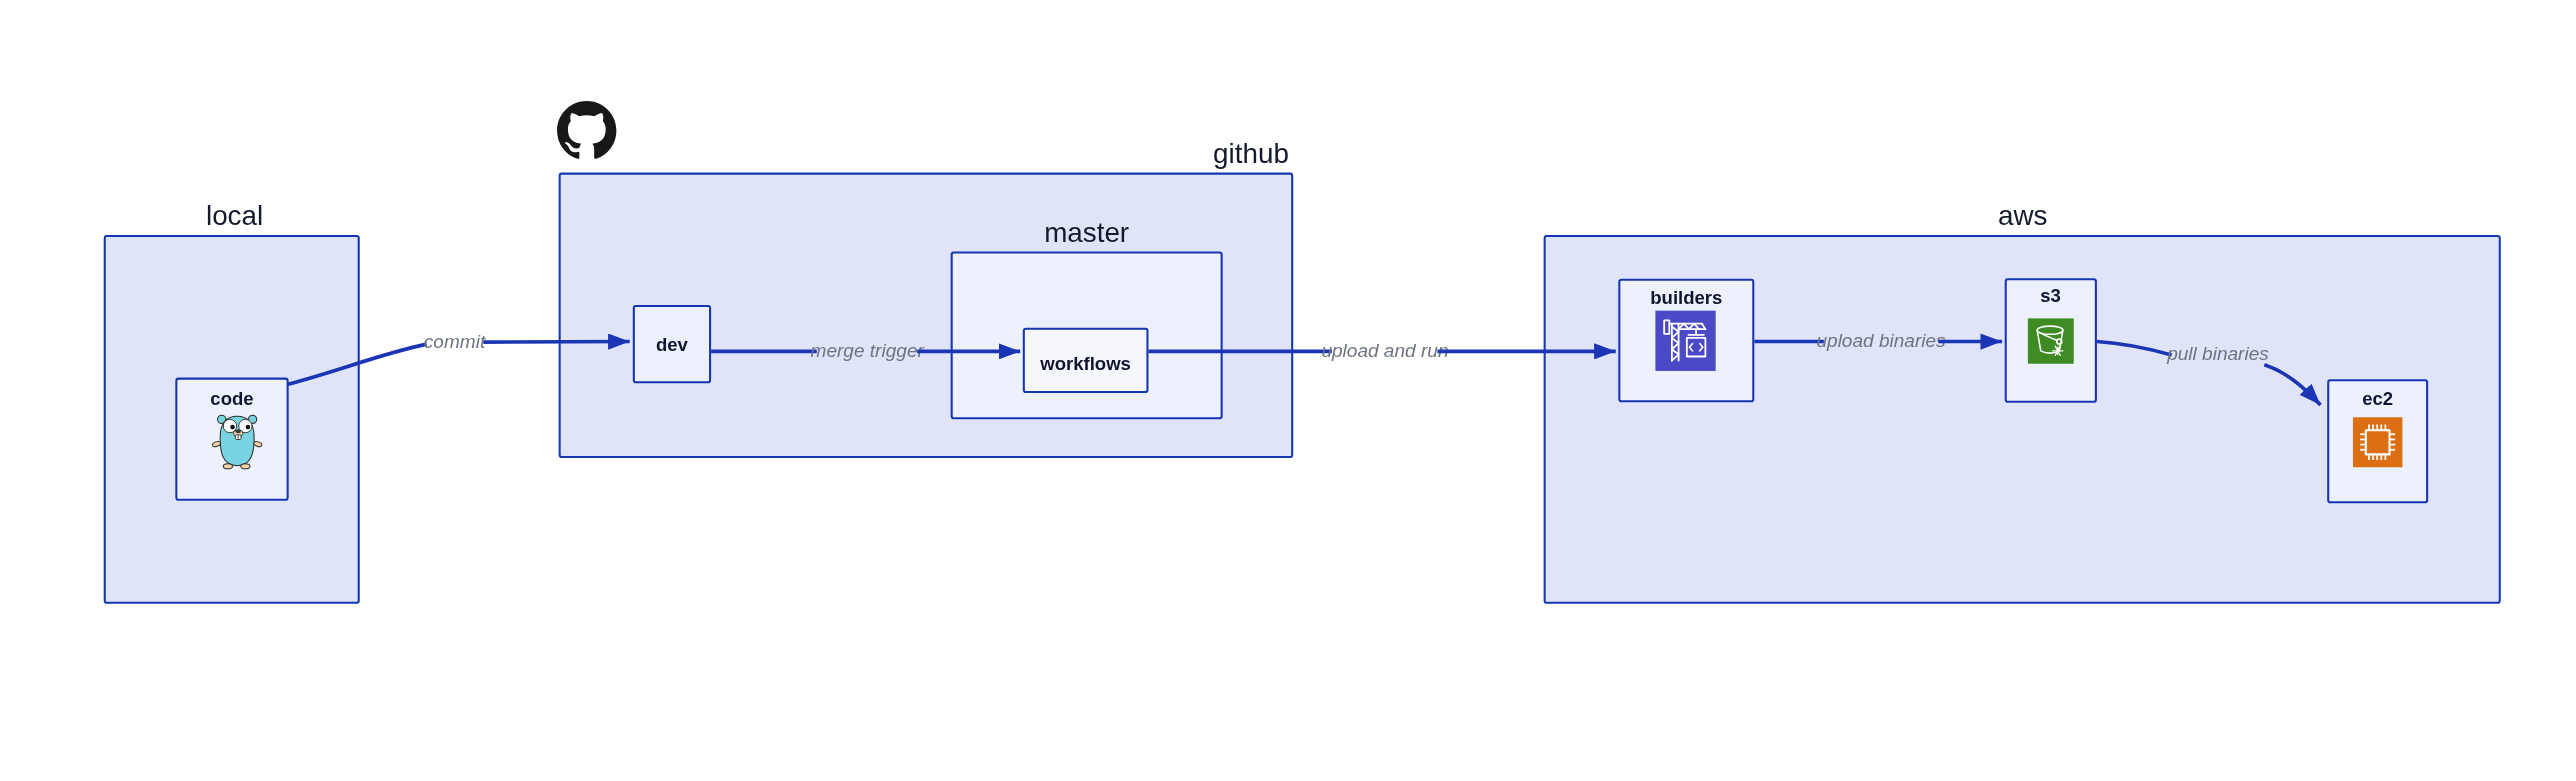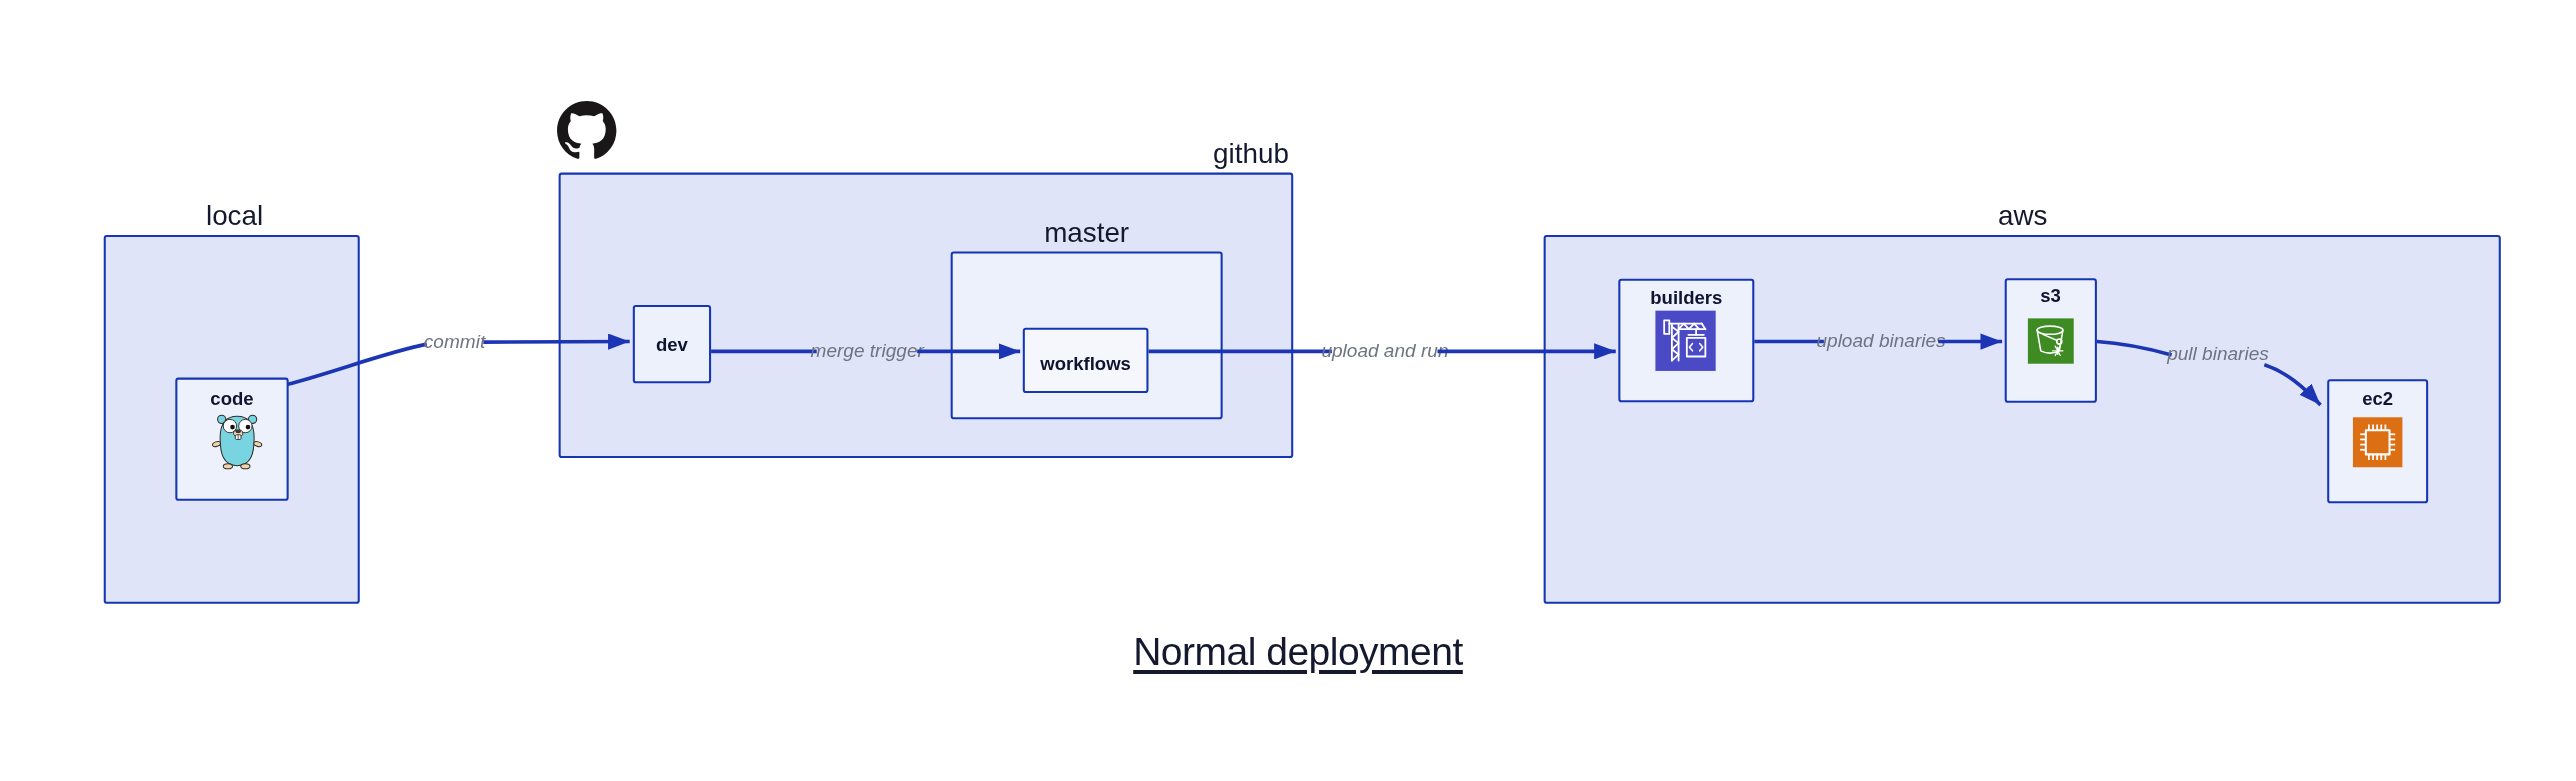--- a/index.html
+++ b/index.html
@@ -160,16 +160,15 @@
 
   <path class="edge" d="M3405,663 L3540,663"></path>
   <text class="edge-label" x="3651" y="674">upload binaries</text>
   <path class="edge" d="M3762,663 L3886,663" marker-end="url(#arrow)"></path>
 
   <path class="edge" d="M4070,663 C4130,667 4175,678 4215,689"></path>
   <text class="edge-label" x="4305" y="699">pull binaries</text>
   <path class="edge" d="M4395,708 C4437,722 4468,748 4504,786" marker-end="url(#arrow)"></path>
 </svg>
 
-<div id="title">Normal deployment</div>
 
 </div>
 
 
 </body></html>

